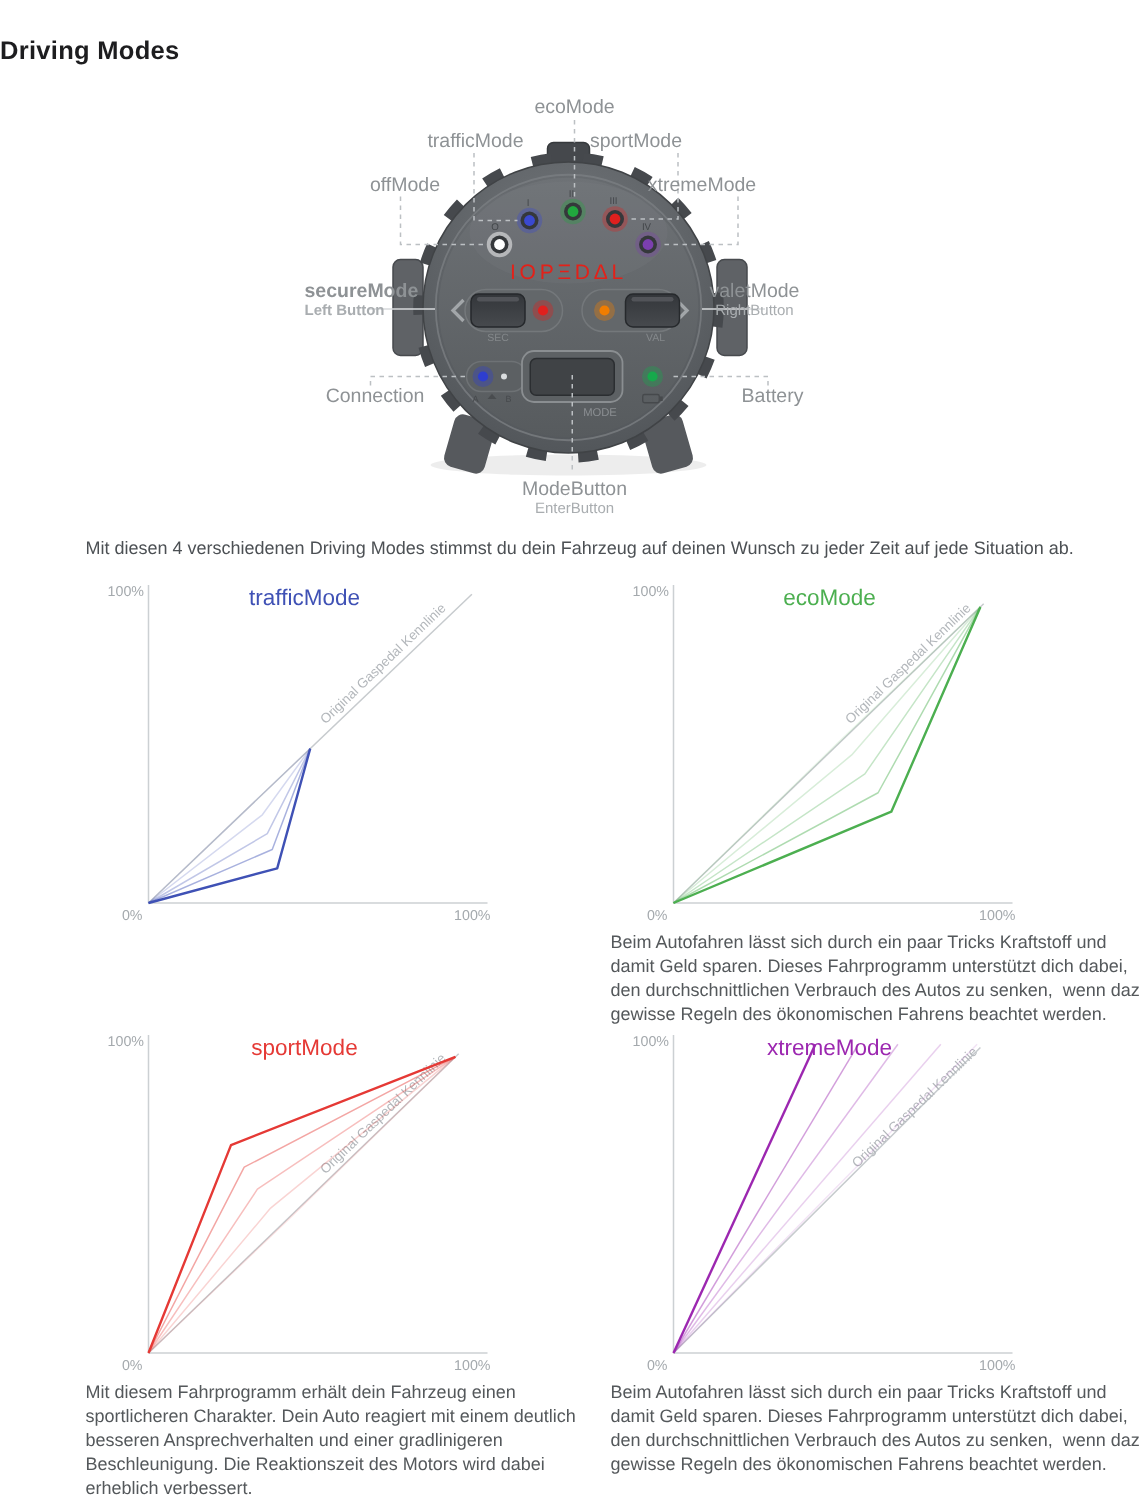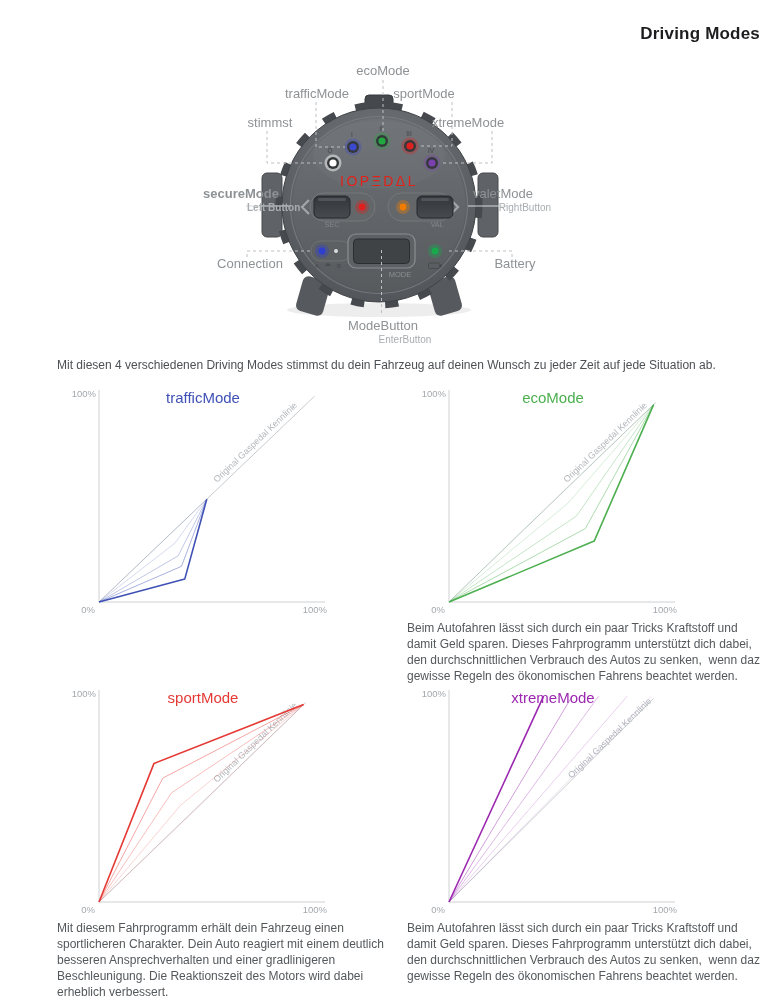--- a/index.html
+++ b/index.html
@@ -1,21 +1,21 @@
 <!DOCTYPE html>
 <html><head>
 <meta charset="utf-8">
 <style>
   html,body{margin:0;padding:0;background:#ffffff;}
   body{width:760px;height:1000px;overflow:hidden;font-family:"Liberation Sans",sans-serif;-webkit-font-smoothing:antialiased;}
-  h1.page-title{margin:24px 0 0 0;text-align:right;font-size:17px;font-weight:bold;color:#1d1d1f;letter-spacing:.2px;}
+  h1.page-title{margin:24px 0 0 0;text-align:left;font-size:17px;font-weight:bold;color:#1d1d1f;letter-spacing:.2px;}
   .device-section{position:relative;width:760px;height:292px;margin-top:14px;}
   .device-section svg{position:absolute;left:0;top:0;}
   .callout{position:absolute;color:#8e9295;font-size:13px;line-height:14px;}
-  .callout .sub{font-size:10px;color:#a9adb0;margin-top:1px;line-height:11px;margin-left:44px;}
+  .callout .sub{font-size:10px;color:#a9adb0;margin-top:1px;line-height:11px;}
   .c-center{text-align:center;}
   .c-right{text-align:center;}
   .intro{margin:8px 0 12px 57px;font-size:12px;color:#4c5054;}
   .charts-grid{display:grid;grid-template-columns:350px 350px;padding-left:56px;margin-top:6px;row-gap:0;}
   .chart-block{}
   .chart{margin-left:11px;width:320px;height:230px;}
   .desc{margin:6px 0 0 1px;font-size:12px;line-height:16px;color:#54585b;white-space:pre;}
 </style>
 </head>
 <body>
@@ -122,21 +122,21 @@
     </g>
     <g stroke="#d7dadc" stroke-width="1" fill="none">
       <path d="M246 206 H290"></path>
       <path d="M468 206 H510"></path>
     </g>
   </svg>
 
   <div class="callout c-center" style="left:333px;top:6px;width:100px;">ecoMode</div>
   <div class="callout c-center" style="left:267px;top:29px;width:100px;">trafficMode</div>
   <div class="callout c-center" style="left:374px;top:29px;width:100px;">sportMode</div>
-  <div class="callout c-center" style="left:220px;top:58px;width:100px;">stimmst</div>
+  <div class="callout c-center" style="left:220px;top:58px;width:100px;">offMode</div>
   <div class="callout c-center" style="left:418px;top:58px;width:100px;">xtremeMode</div>
   <div class="callout" style="left:203px;top:129px;width:110px;font-weight:bold;">
     <div>secureMode</div>
     <div class="sub">Left Button</div>
   </div>
   <div class="callout c-right" style="left:448px;top:129px;width:110px;">
     <div>valetMode</div>
     <div class="sub">RightButton</div>
   </div>
   <div class="callout c-center" style="left:200px;top:199px;width:100px;">Connection</div>

